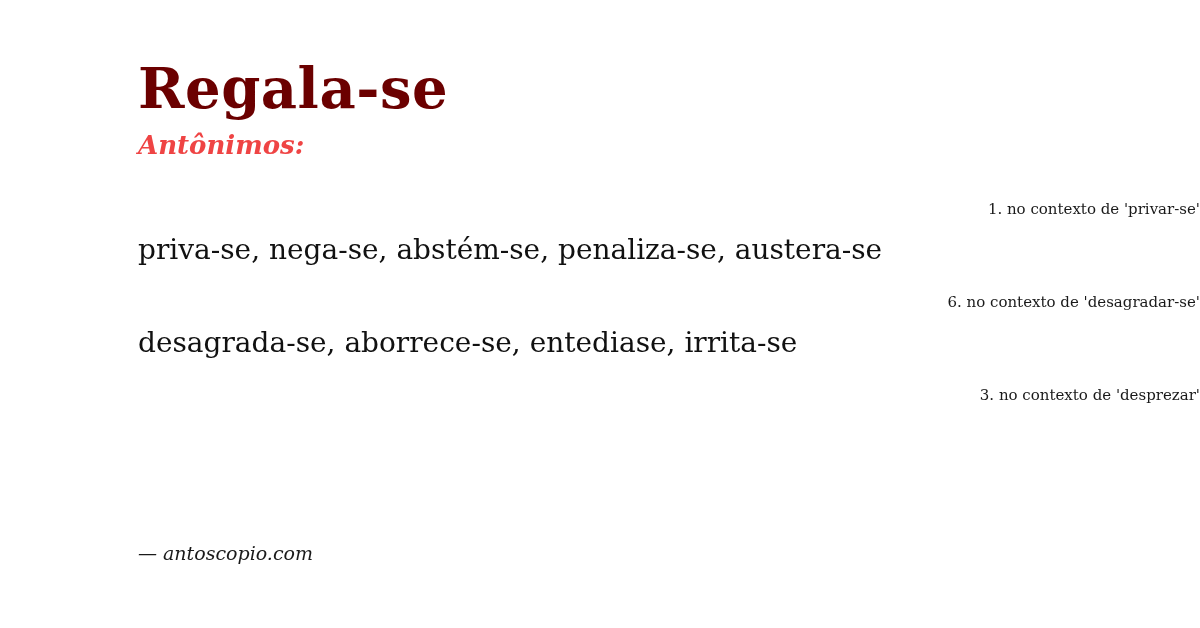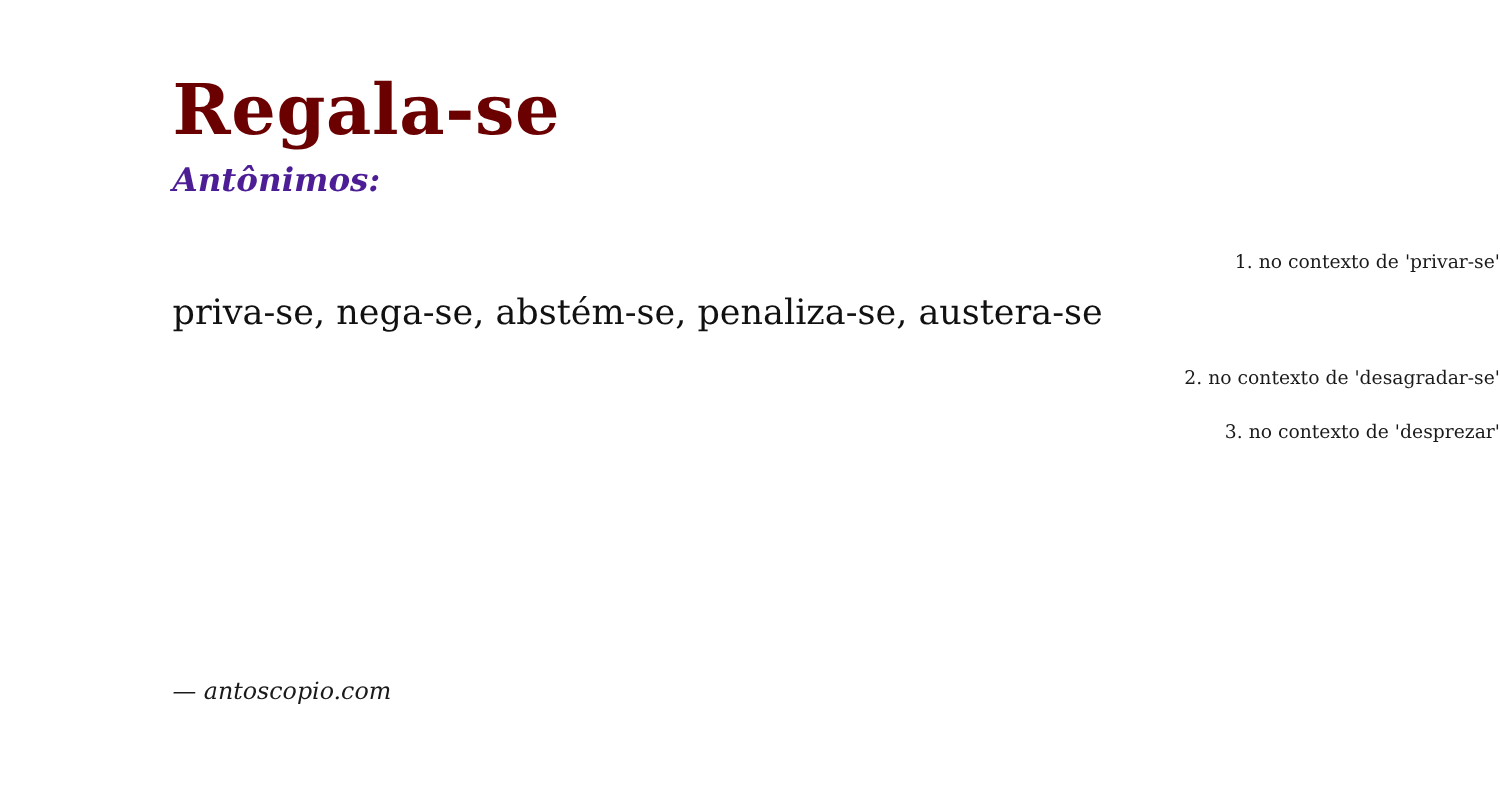--- a/index.html
+++ b/index.html
@@ -30,21 +30,21 @@
     letter-spacing: 0.5px;
     line-height: 1.1;
   }
   .subtitle {
     margin: 0;
     padding-top: 10px;
     font-family: "DejaVu Serif", serif;
     font-style: italic;
     font-weight: bold;
     font-size: 26px;
-    color: #4c1d95;
+    color: #ef4444;
   }
   .senses {
     margin-top: 40px;
   }
   .sense {
     margin-bottom: 24px;
   }
   .sense-context {
     font-family: "DejaVu Serif", serif;
     font-size: 15px;
@@ -79,21 +79,22 @@
   <h2 class="subtitle">Antônimos:</h2>
 
   <div class="senses">
 
     <div class="sense">
       <div class="sense-context">1. no contexto de 'privar-se'</div>
       <div class="sense-words">priva-se, nega-se, abstém-se, penaliza-se, austera-se</div>
     </div>
 
     <div class="sense">
-      <div class="sense-context">2. no contexto de 'desagradar-se'</div>
+      <div class="sense-context">6. no contexto de 'desagradar-se'</div>
+      <div class="sense-words">desagrada-se, aborrece-se, entediase, irrita-se</div>
     </div>
 
     <div class="sense">
       <div class="sense-context">3. no contexto de 'desprezar'</div>
     </div>
 
   </div>
 
   <div class="footer">— antoscopio.com</div>
 

